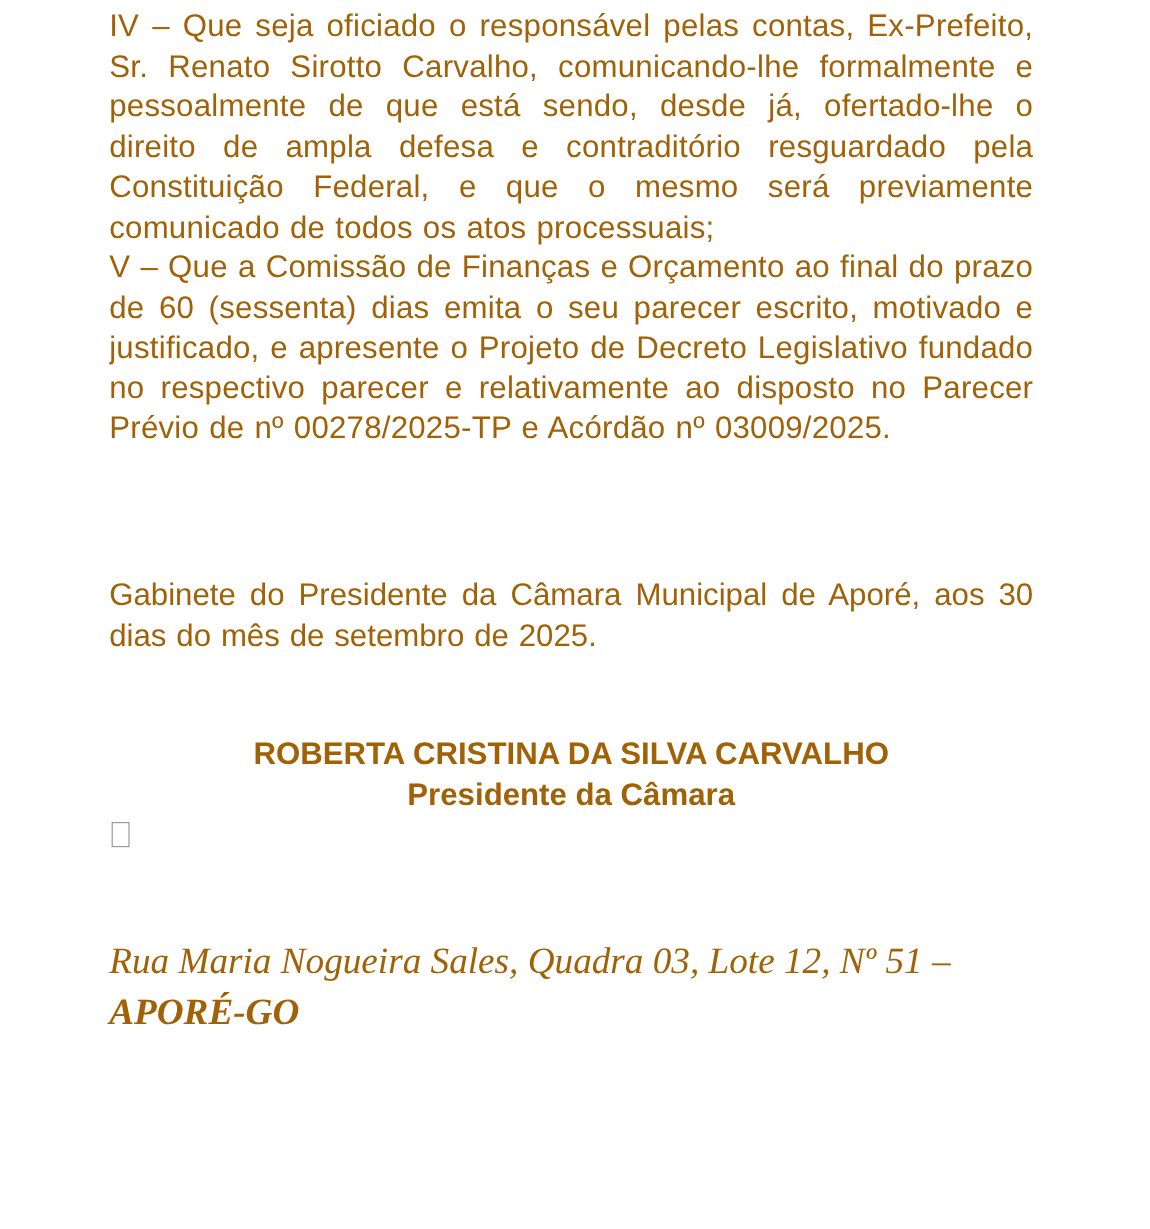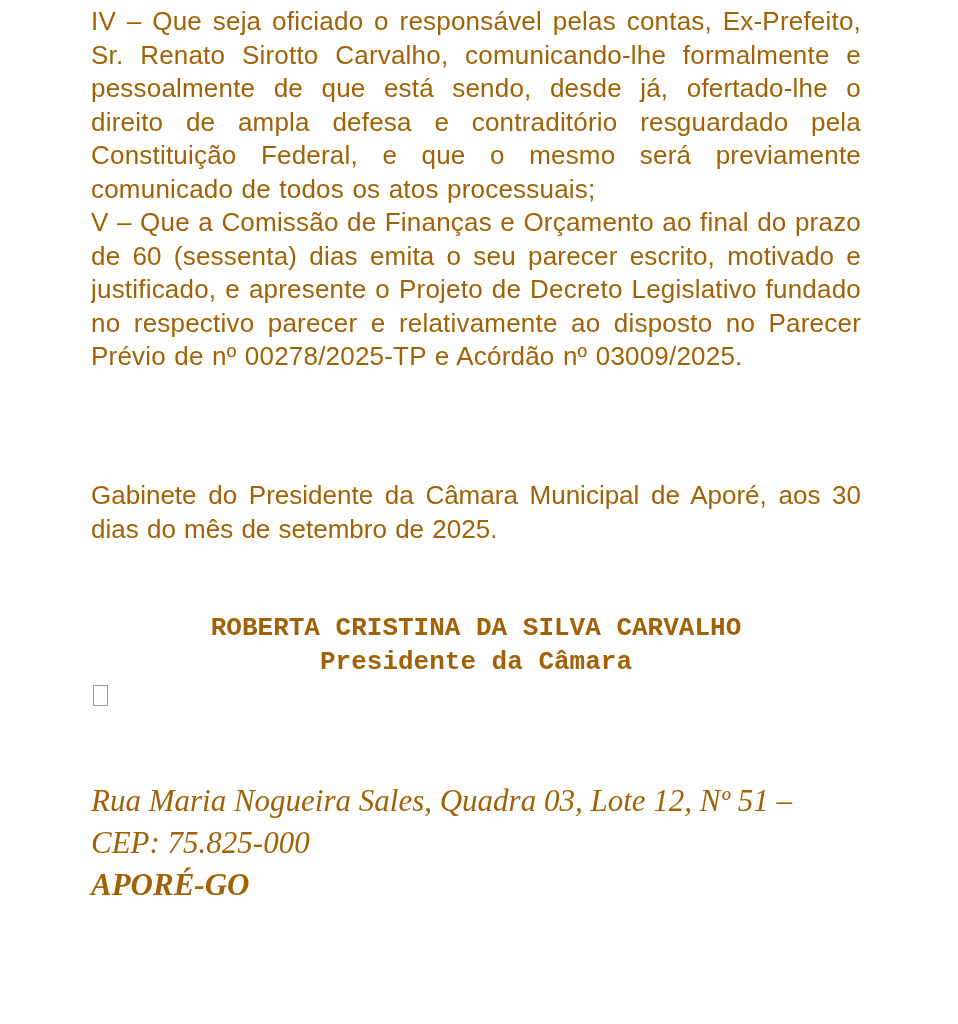--- a/index.html
+++ b/index.html
@@ -57,21 +57,21 @@
     text-align: justify;
     word-spacing: 1px;
   }
 
   
   .signature-block {
     margin-top: 66px;
     text-align: center;
   }
   .sig-name, .sig-role {
-    font-family: Liberation Mono, monospace;
+    font-family: Liberation Sans, sans-serif;
     font-weight: 700;
     font-size: 26px;
     line-height: 33.5px;
   }
 
   
   .missing-glyph {
     margin-top: 6px;
     margin-left: 2px;
     width: 13px;
@@ -109,18 +109,17 @@
 
     <div class="signature-block">
       <p class="sig-name">ROBERTA CRISTINA DA SILVA CARVALHO</p>
       <p class="sig-role">Presidente da Câmara</p>
     </div>
 
     <div class="missing-glyph"></div>
 
     <footer class="footer">
       <p class="footer-line">Rua Maria Nogueira Sales, Quadra 03, Lote 12, Nº 51 –</p>
-      <p class="footer-line">CEP: 75.825-000</p>
       <p class="footer-city">APORÉ-GO</p>
     </footer>
 
   </div>
 </div>
 
 </body></html>

